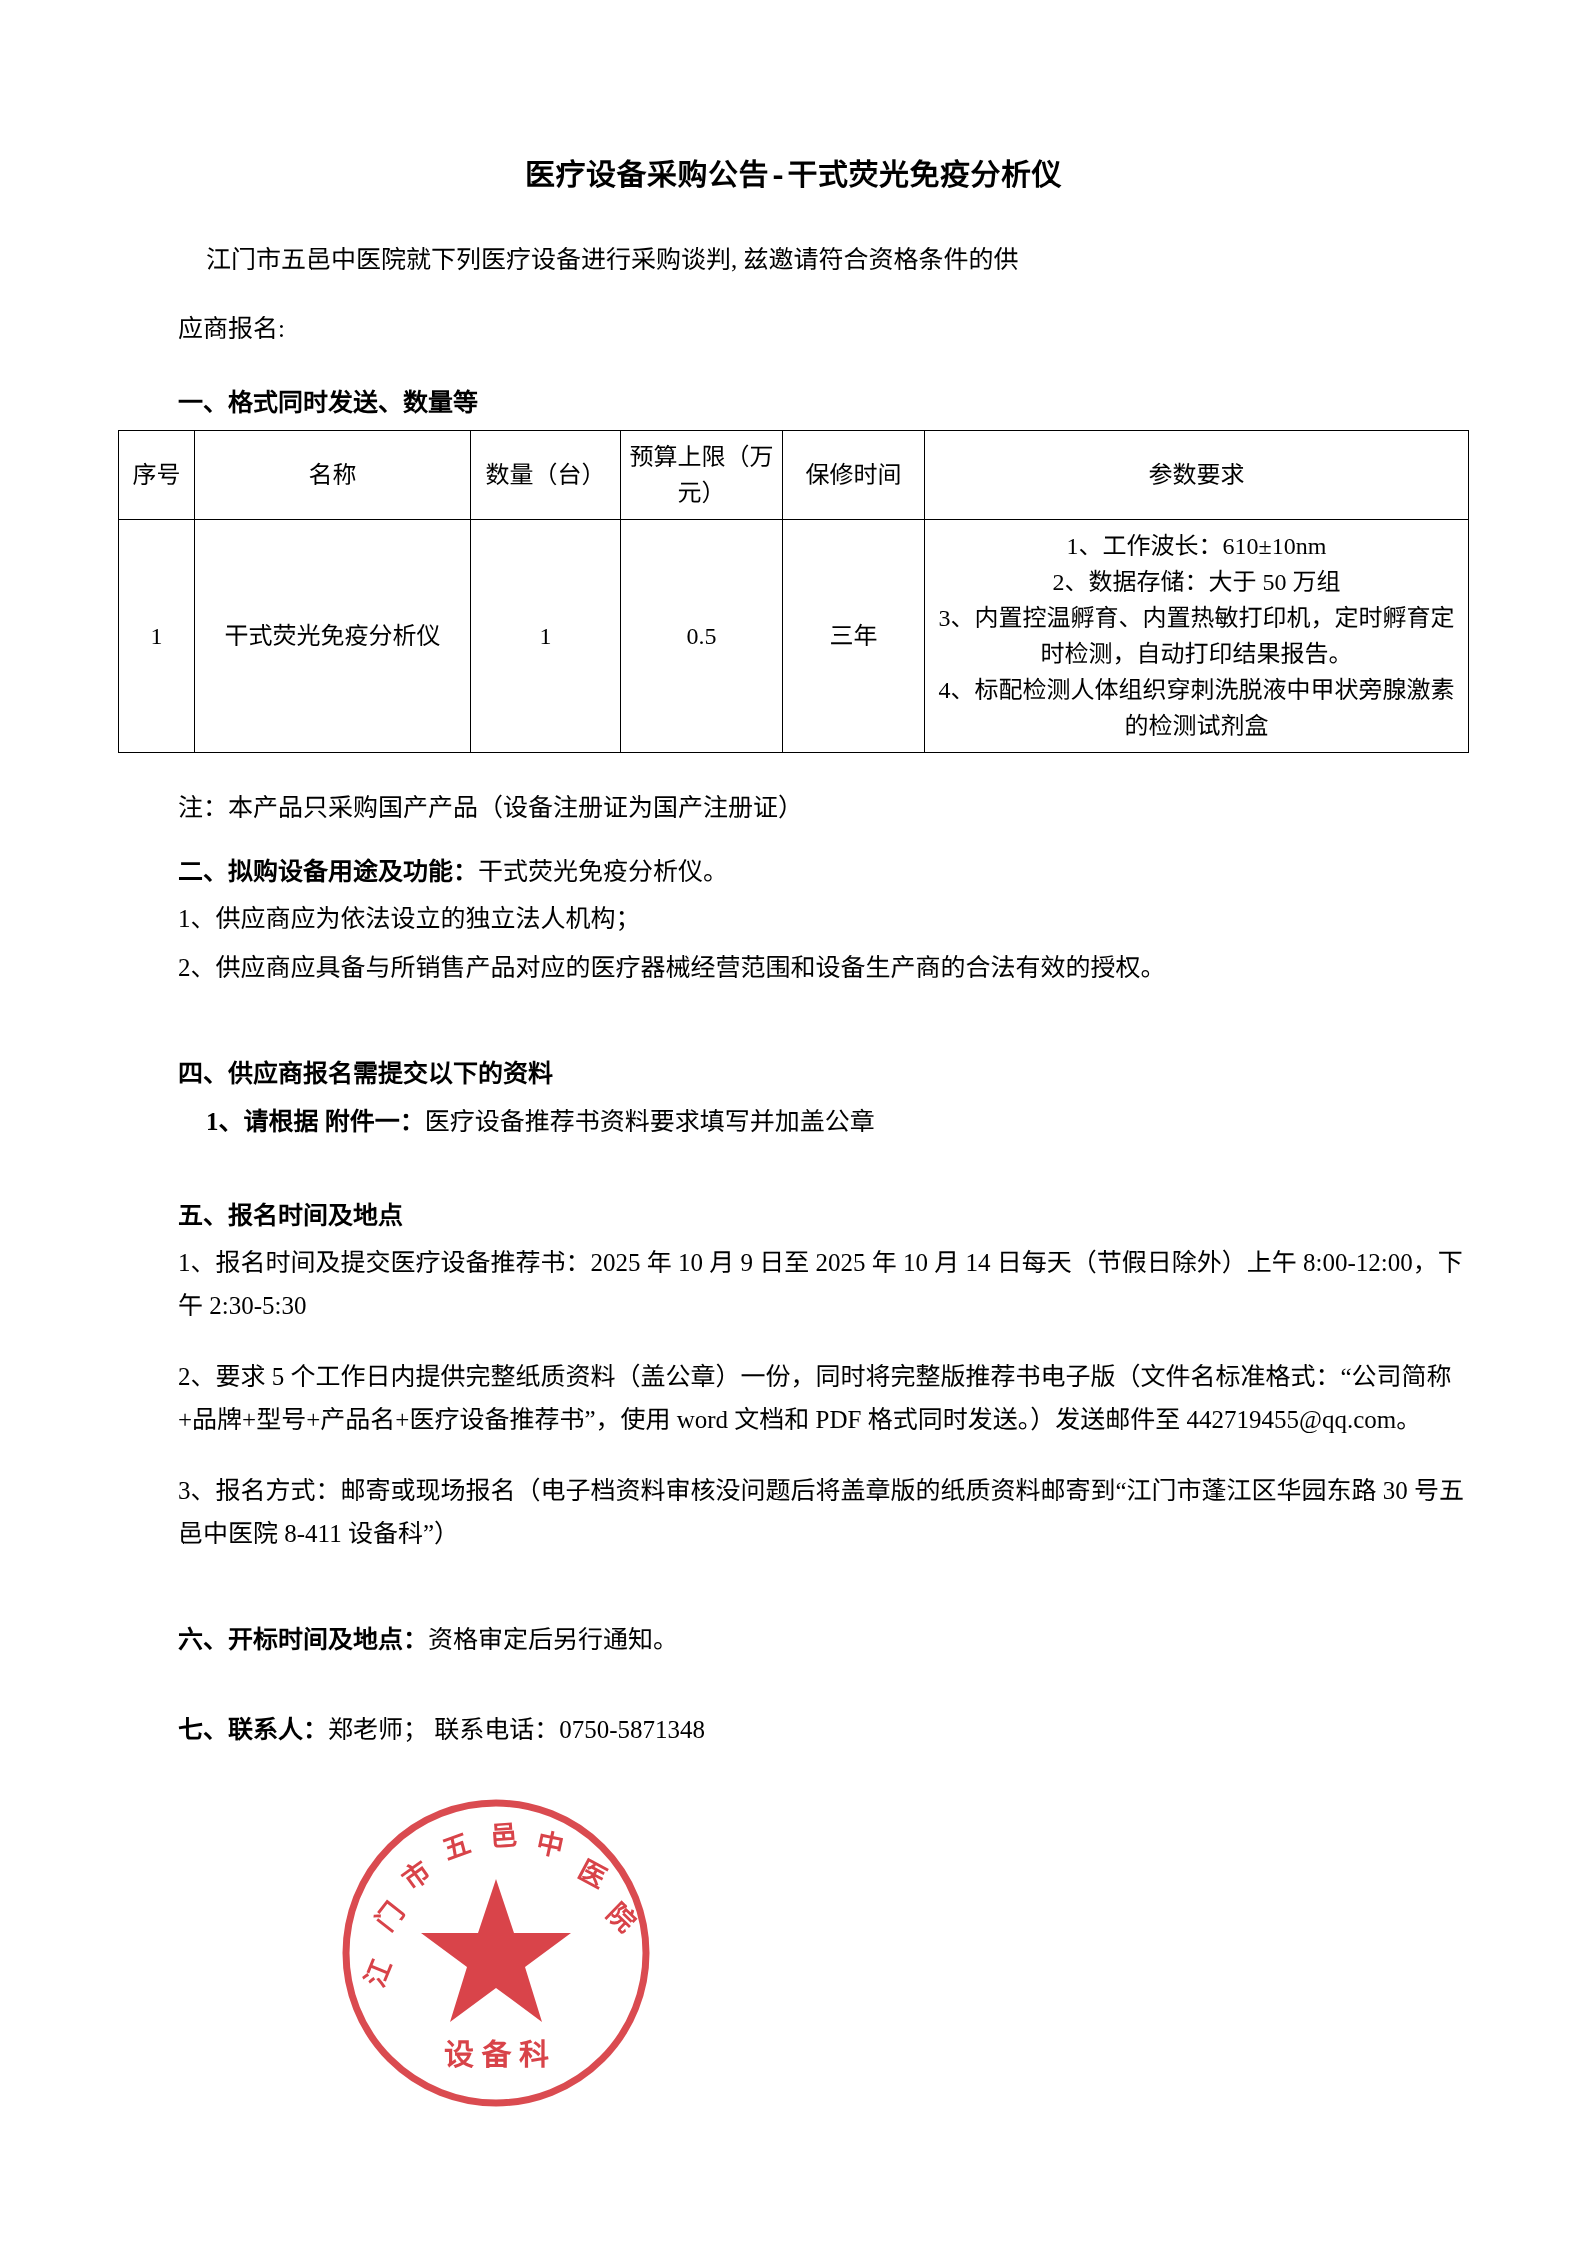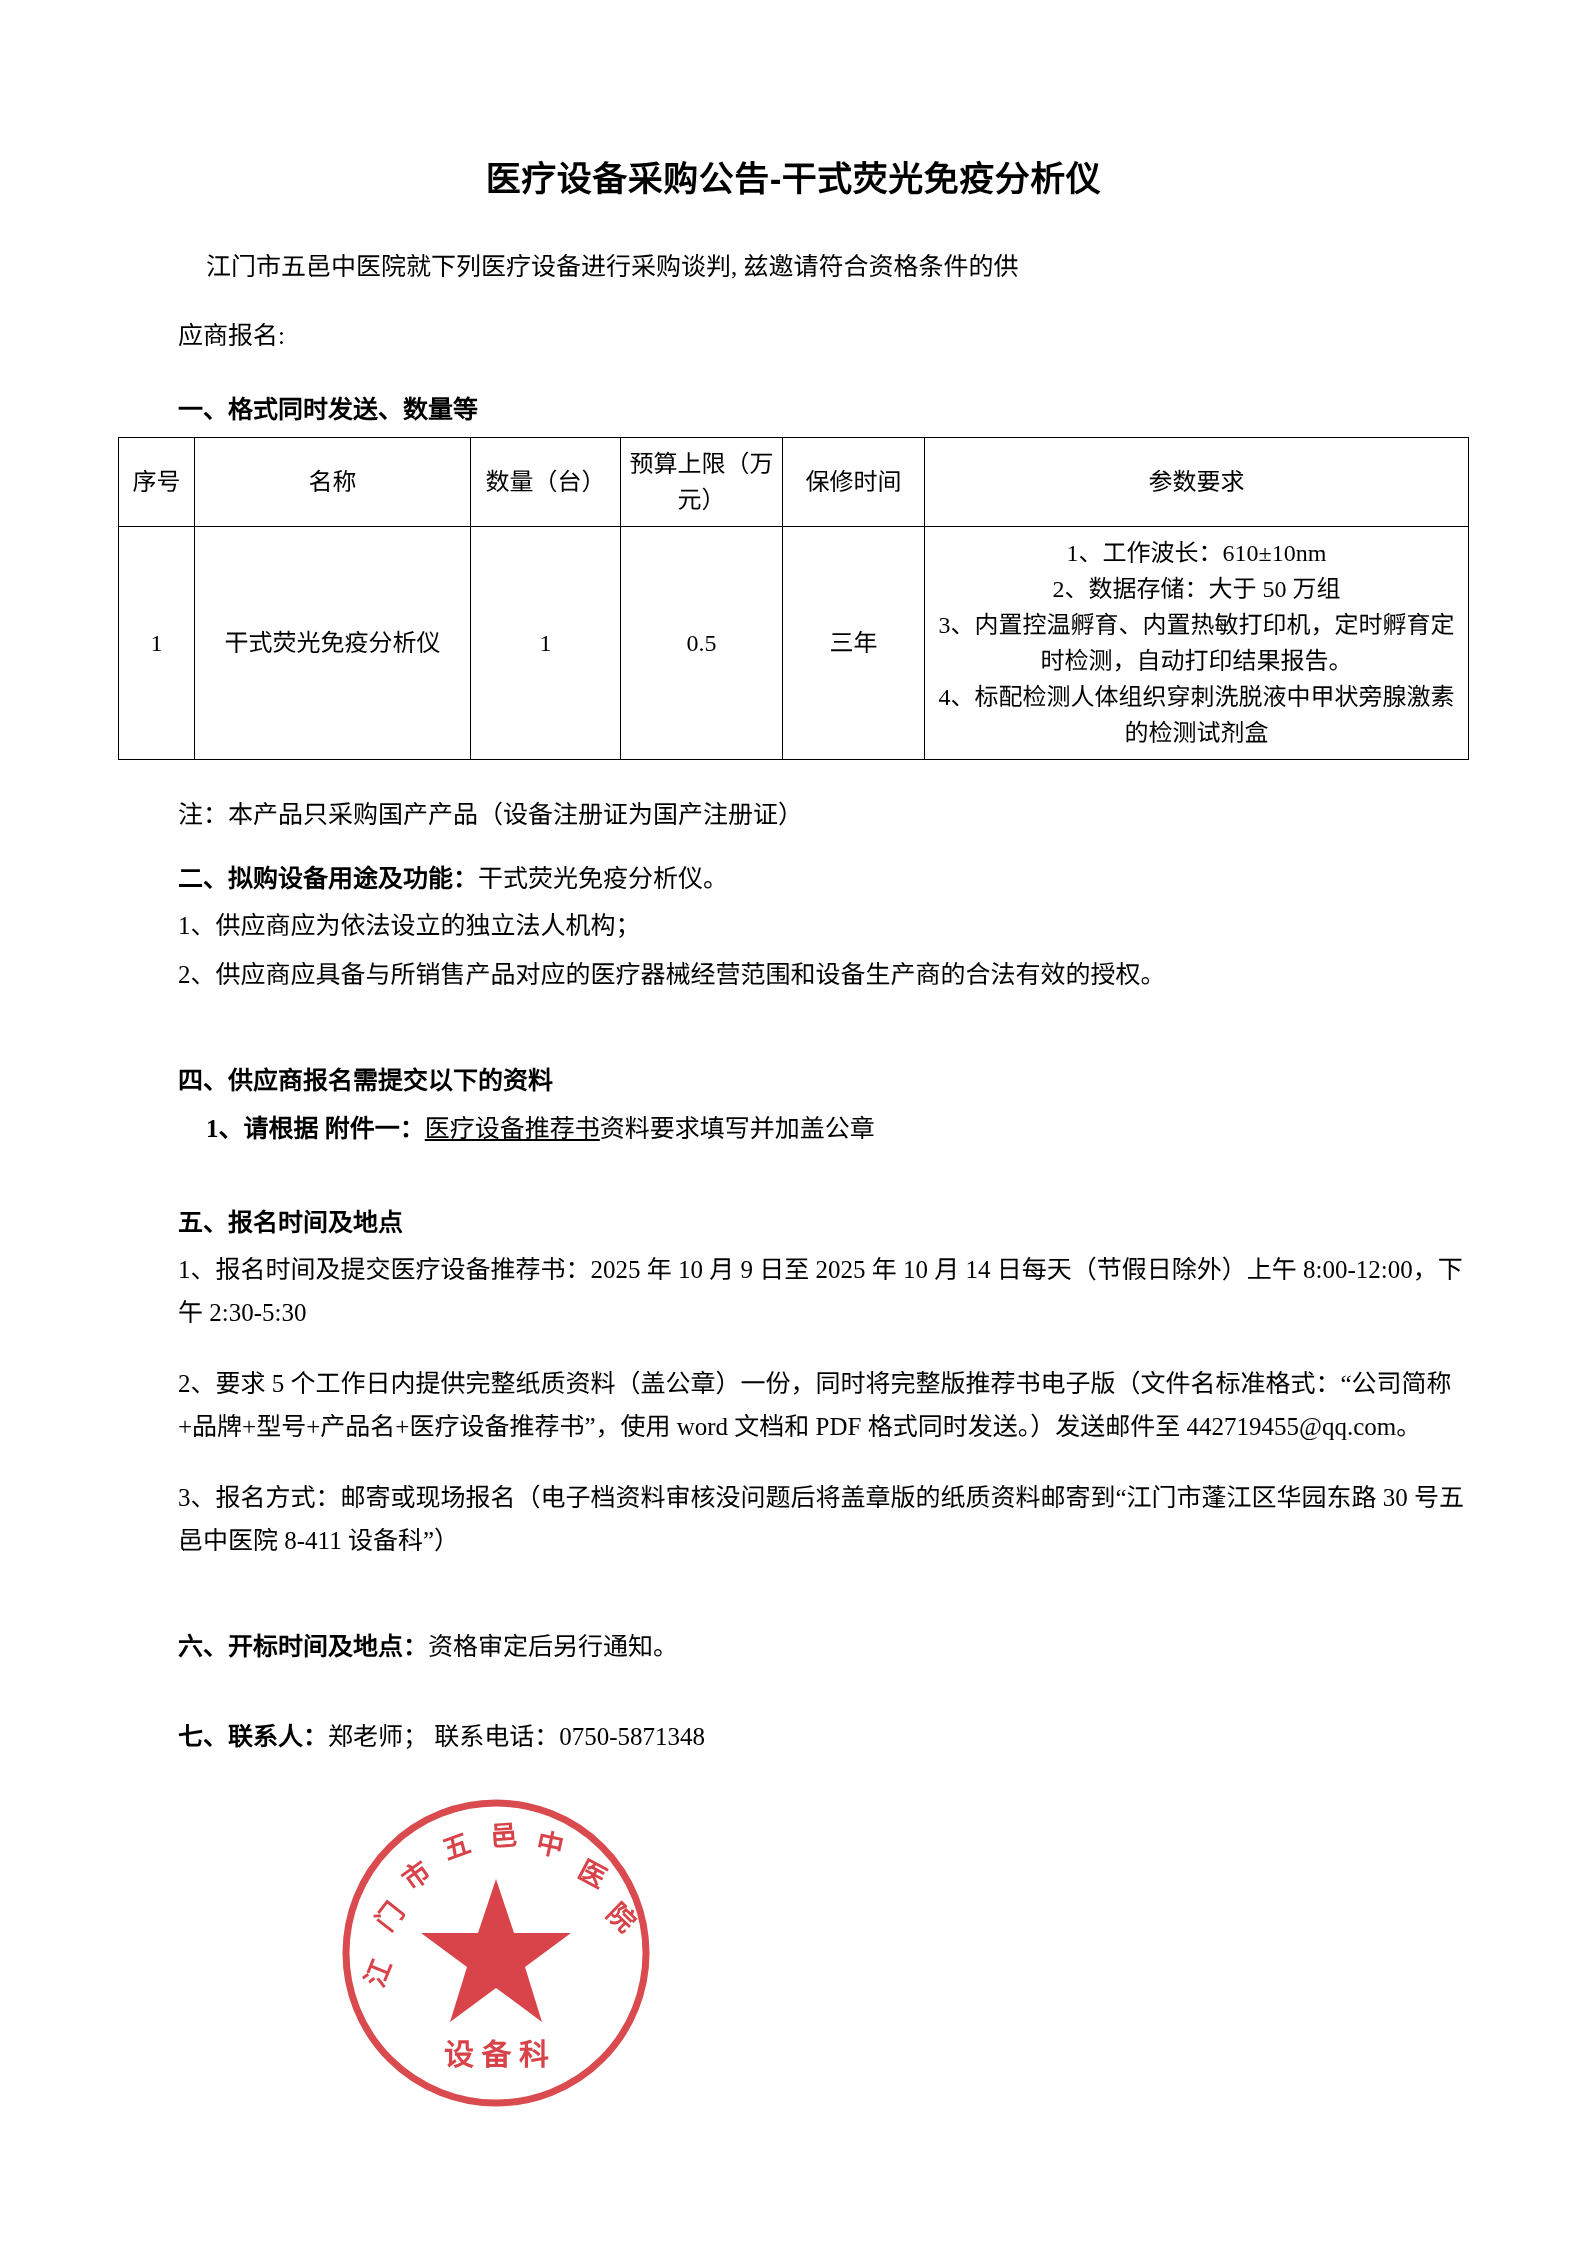--- a/index.html
+++ b/index.html
@@ -16,23 +16,23 @@
   }
   .page {
     position: relative;
     width: 1587px;
     height: 2245px;
     box-sizing: border-box;
     padding: 150px 118px 0 118px;
   }
   .doc-title {
     text-align: center;
-    font-family: Liberation Sans, sans-serif;
+    font-family: Liberation Mono, monospace;
     font-weight: bold;
-    font-size: 35px;
+    font-size: 30px;
     letter-spacing: 0.5px;
     margin: 0 0 42px 0;
   }
   .intro {
     font-size: 25px;
     line-height: 1.95;
     text-align: left;
     margin: 0 0 6px 0;
   }
   .intro .l1 {
@@ -90,21 +90,20 @@
     padding: 10px 14px;
     line-height: 1.62;
   }
   .note {
     font-weight: normal;
     font-size: 25px;
     padding-left: 60px;
     margin: 34px 0 0 0;
   }
   .underline-link {
-    text-decoration: underline;
   }
   .item-sub {
     font-size: 25px;
     padding-left: 88px;
     font-weight: bold;
     margin: 12px 0 0 0;
   }
   .item-sub .plain {
     font-weight: normal;
   }

